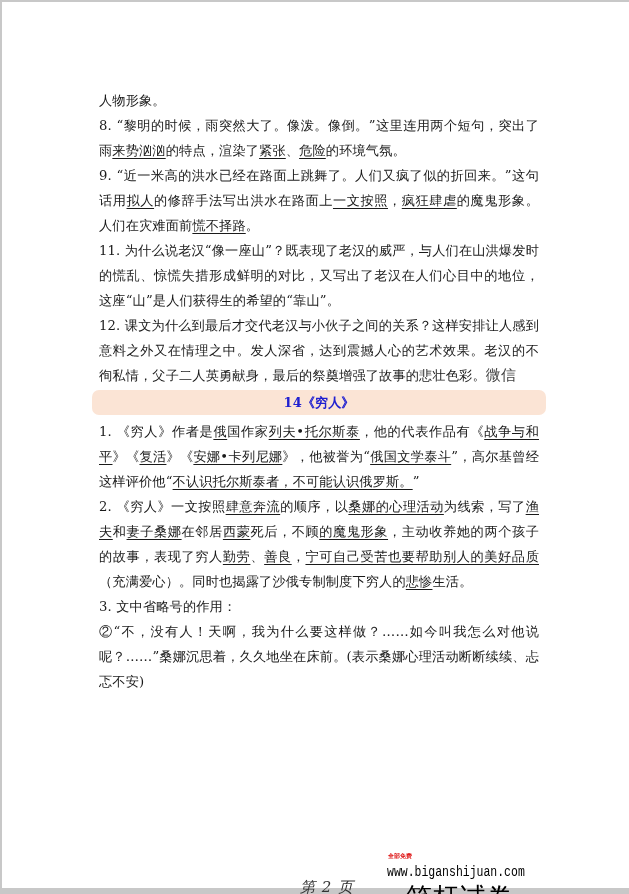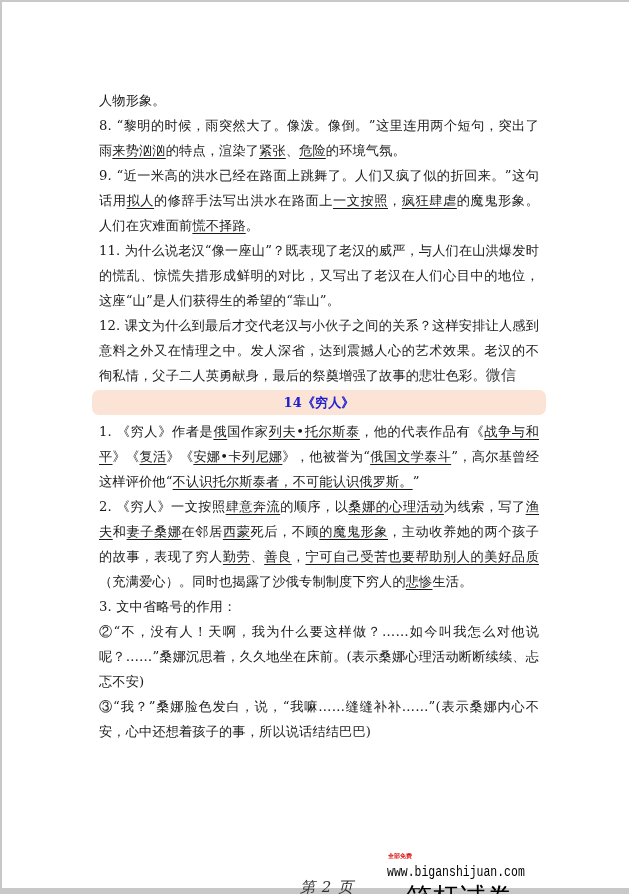--- a/index.html
+++ b/index.html
@@ -119,21 +119,20 @@
         <p class="para"><span>12. 课文为什么到最后才交代老汉与小伙子之间的关系？这样安排让人感到意料之外又在情理之中。发人深省，达到震撼人心的艺术效果。老汉的不徇私情，父子二人英勇献身，最后的祭奠增强了故事的悲壮色彩。</span><span class="small-note">微信</span></p>
       </div>
     <div class="section-band">
       <span>14《穷人》</span>
     </div>
     <div id="after">
         <p class="para"><span>1. 《穷人》作者是</span><u>俄</u><span>国作家</span><u>列夫•托尔斯泰</u><span>，他的代表作品有《</span><u>战争与和平</u><span>》《</span><u>复活</u><span>》《</span><u>安娜•卡列尼娜</u><span>》，他被誉为“</span><u>俄国文学泰斗</u><span>”，高尔基曾经这样评价他“</span><u>不认识托尔斯泰者，不可能认识俄罗斯。</u><span>”</span></p>
         <p class="para"><span>2. 《穷人》一文按照</span><u>肆意奔流</u><span>的顺序，以</span><u>桑娜的心理活动</u><span>为线索，写了</span><u>渔夫</u><span>和</span><u>妻子桑娜</u><span>在邻居</span><u>西蒙</u><span>死后，不顾</span><u>的魔鬼形象</u><span>，主动收养她的两个孩子的故事，表现了穷人</span><u>勤劳</u><span>、</span><u>善良</u><span>，</span><u>宁可自己受苦也要帮助别人的美好品质</u><span>（充满爱心）。同时也揭露了沙俄专制制度下穷人的</span><u>悲惨</u><span>生活。</span></p>
         <p class="para"><span>3. 文中省略号的作用：</span></p>
         <p class="para"><span>②“不，没有人！天啊，我为什么要这样做？……如今叫我怎么对他说呢？……”桑娜沉思着，久久地坐在床前。(表示桑娜心理活动断断续续、忐忑不安)</span></p>
-        <p class="para"><span>③“我？”桑娜脸色发白，说，“我嘛……缝缝补补……”(表示桑娜内心不安，心中还想着孩子的事，所以说话结结巴巴)</span></p>
       </div>
   </div>
 
   <div class="footer-page">第 2 页</div>
 
   <div class="brand">
     <span class="brand-free">全部免费</span>
     <span class="brand-title">笔杆试卷</span>
     <span class="brand-url">www.biganshijuan.com</span>
   </div>

